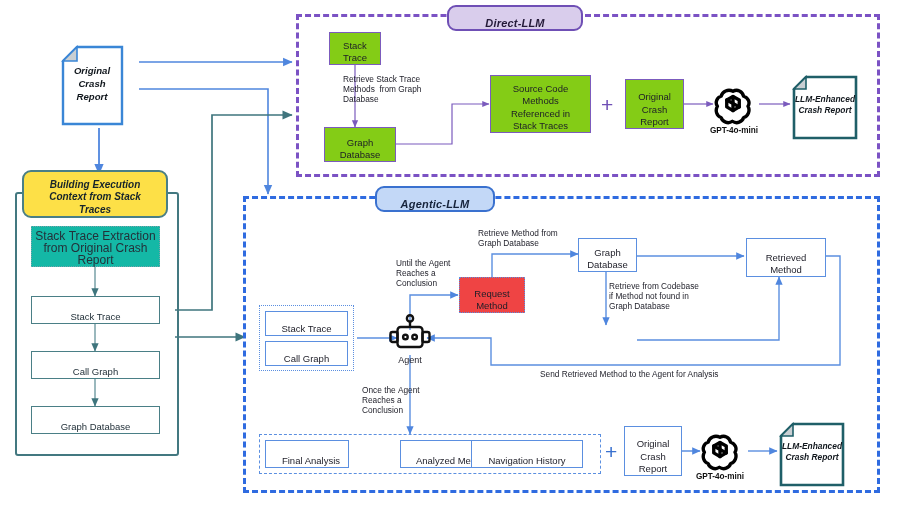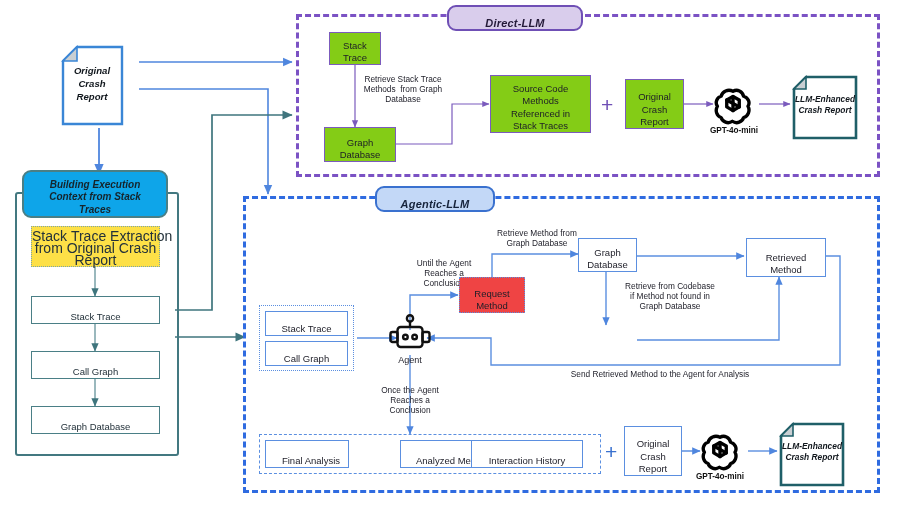--- a/index.html
+++ b/index.html
@@ -4,23 +4,23 @@
 <style>
   html,body{margin:0;padding:0;background:#ffffff;}
   body{font-family:"Liberation Sans",sans-serif;}
   #stage{position:relative;width:897px;height:505px;background:#fff;overflow:hidden;}
   #svglayer{position:absolute;left:0;top:0;width:897px;height:505px;}
   .node{position:absolute;box-sizing:border-box;display:flex;align-items:flex-end;justify-content:center;text-align:center;}
   .lbl{display:block;width:100%;}
 
   
   .teal-box{border:1.3px solid #4a7f86;background:#ffffff;color:#23313a;font-size:9.5px;line-height:12px;}
-  .teal-head{border:2px solid #4a7f86;background:#0ea5e9;border-radius:9px;color:#16242b;
+  .teal-head{border:2px solid #4a7f86;background:#fde047;border-radius:9px;color:#16242b;
              font-style:italic;font-weight:bold;font-size:10px;line-height:12.5px;}
-  .teal-dotted{border:1.4px dotted #7aa3ab;background:#fde047;color:#23313a;font-size:14px;line-height:12px;}
+  .teal-dotted{border:1.4px dotted #7aa3ab;background:#14b8a6;color:#23313a;font-size:12px;line-height:12px;}
   .teal-frame{border:2.2px solid #437880;background:transparent;border-radius:3px;}
 
   
   .docshape{position:absolute;}
   .doctext{position:absolute;display:flex;align-items:center;justify-content:center;
            text-align:center;font-style:italic;font-weight:bold;}
 
   
   .pu-box{border:1.2px solid #7b5bbd;background:#84cc16;color:#1d1d27;font-size:9.5px;line-height:12.2px;}
   .pu-badge{border:2.2px solid #6f4fb5;background:#d9cdec;border-radius:9px;color:#241a39;
@@ -30,21 +30,21 @@
   
   .bl-box{border:1.3px solid #5b8fe0;background:#ffffff;color:#1d1d27;font-size:9.5px;line-height:12.2px;}
   .bl-badge{border:2.2px solid #3a71cf;background:#c3d8f7;border-radius:9px;color:#16233b;
             font-style:italic;font-weight:bold;font-size:11px;letter-spacing:.2px;}
   .bl-dotted{border:1.4px dotted #5b8fe0;background:#ef4444;color:#1d1d27;font-size:9.5px;line-height:12.2px;}
   .bl-dashgroup{position:absolute;box-sizing:border-box;border:1.5px dashed #5b8fe0;background:transparent;}
   .bl-dotgroup{position:absolute;box-sizing:border-box;border:1.5px dotted #5b8fe0;background:transparent;}
   .bl-dash{position:absolute;box-sizing:border-box;border:3px dashed #2f6be0;background:transparent;}
 
   
-  .cap{position:absolute;font-size:8.3px;line-height:10px;color:#1d1d27;text-align:center;}
+  .cap{position:absolute;font-size:8.3px;line-height:10px;color:#1d1d27;text-align:left;}
   .plus{position:absolute;font-size:21px;color:#6f4fb5;font-weight:400;line-height:1;}
   .plus.blue{color:#3a71cf;}
   .gptlab{position:absolute;font-size:8.2px;font-weight:bold;color:#111;text-align:center;}
   .agentlab{position:absolute;font-size:9px;color:#1d1d27;text-align:center;}
 </style>
 </head>
 <body>
 
 <div id="stage">
 
@@ -230,21 +230,21 @@
   <div class="cap" style="left:362px;top:385px;width:96px;">Once&nbsp;the&nbsp;Agent<br>Reaches&nbsp;a<br>Conclusion</div>
 
   <div class="bl-dashgroup" style="left:259px;top:434px;width:342px;height:40px;"></div>
   <div class="node bl-box" style="left:265px;top:440px;width:84px;height:28px;padding-left:8px;">
     <span class="lbl">Final Analysis</span>
   </div>
   <div class="node bl-box" style="left:355px;top:440px;width:110px;height:28px;margin-left:45px;">
     <span class="lbl">Analyzed Methods</span>
   </div>
   <div class="node bl-box" style="left:471px;top:440px;width:112px;height:28px;">
-    <span class="lbl">Interaction History</span>
+    <span class="lbl">Navigation History</span>
   </div>
 
   <div class="plus blue" style="left:605px;top:441px;">+</div>
 
   <div class="node bl-box" style="left:624px;top:426px;width:58px;height:50px;">
     <span class="lbl">Original<br>Crash<br>Report</span>
   </div>
 
   <div style="position:absolute;left:700px;top:431px;width:40px;height:40px;">
     <svg width="40" height="40" viewBox="0 0 64 64">

